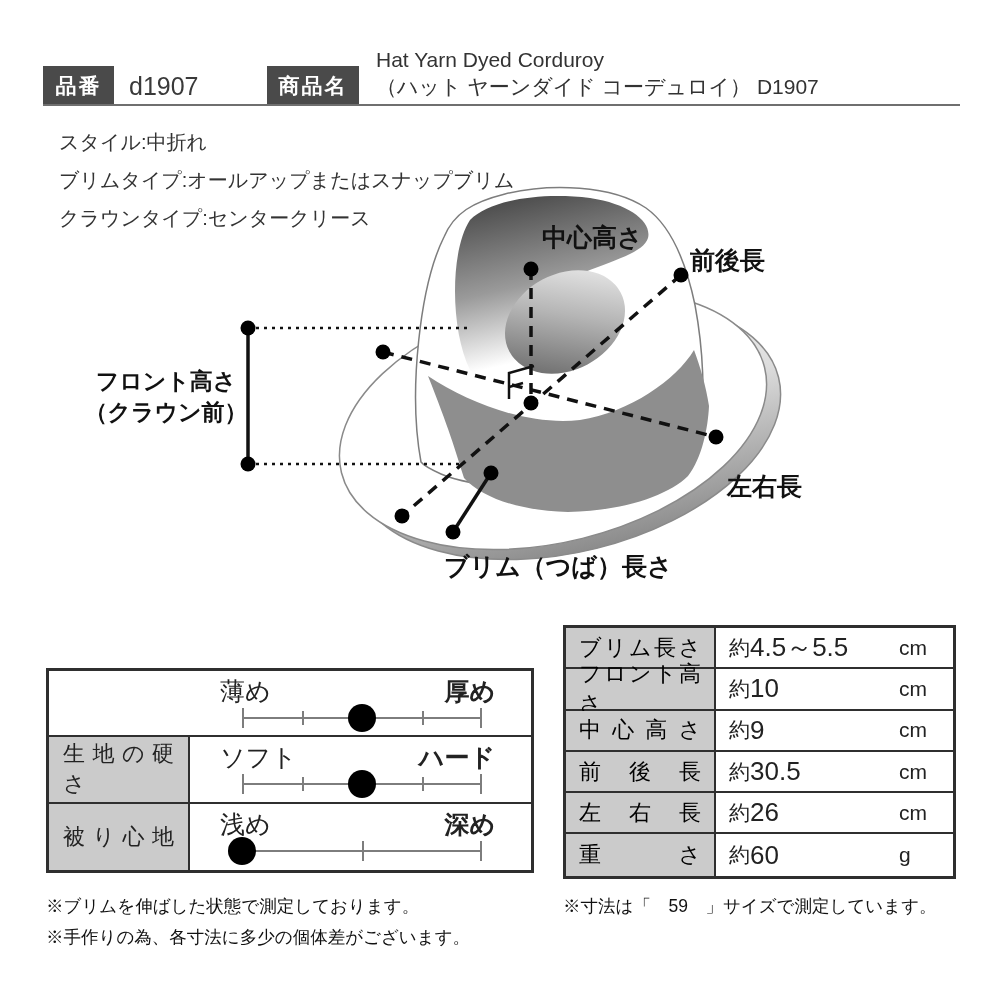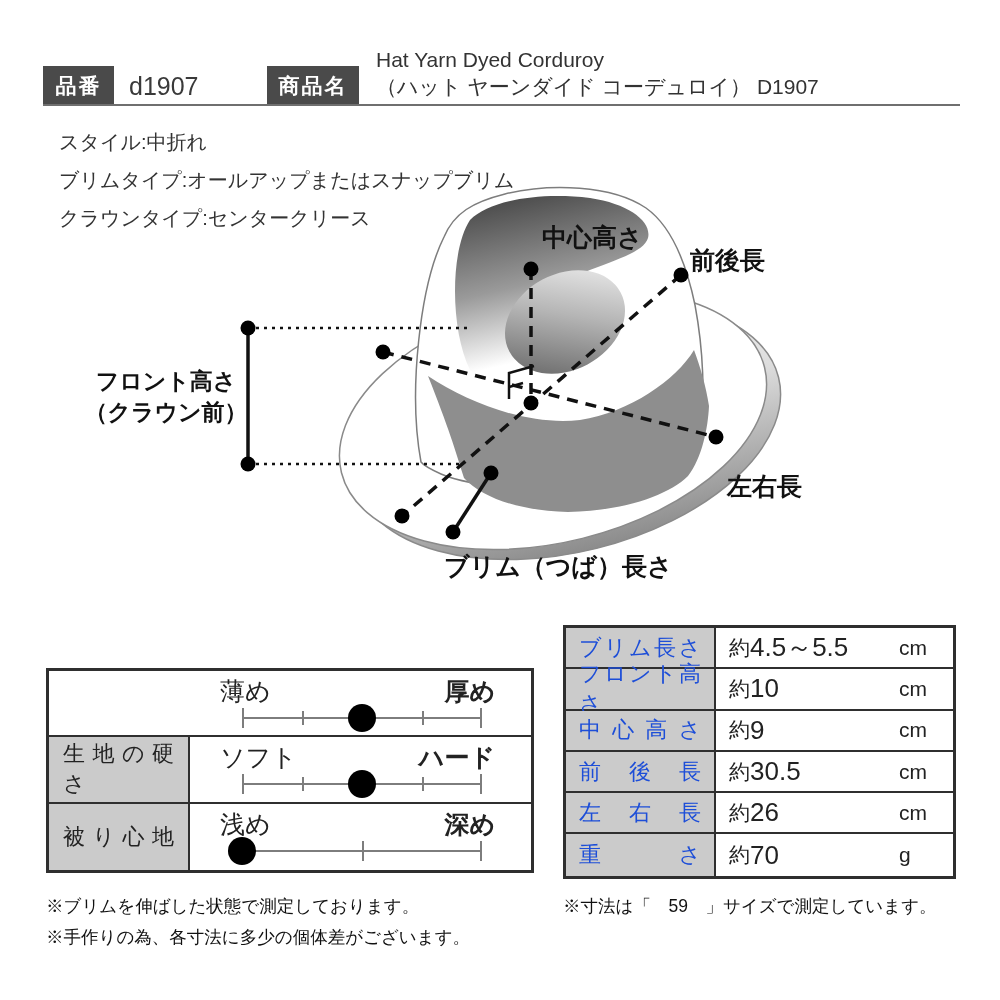--- a/index.html
+++ b/index.html
@@ -66,21 +66,21 @@
   
   .size-table {
     position:absolute; left:563px; top:625px; width:393px; height:254px;
     border:3px solid #2f2f2f;
   }
   .s-row { position:relative; width:100%; height:41.3px; border-bottom:2px solid #2f2f2f;
     display:flex; }
   .s-row:last-child { border-bottom:none; }
   .s-label {
     width:150px; background:#cbcbcb; border-right:2px solid #2f2f2f;
-    font-size:22px; color:#1d4ed8; padding:0 13px; display:flex; align-items:center; flex:none;
+    font-size:22px; color:#000000; padding:0 13px; display:flex; align-items:center; flex:none;
   }
   .s-label span { width:100%; text-align:justify; text-align-last:justify; }
   .s-value { flex:1; display:flex; align-items:center; }
   .s-approx { font-size:21px; margin-left:13px; }
   .s-num { flex:1; text-align:left; font-size:26px; color:#222; }
   .s-unit { width:44px; text-align:left; font-size:21px; margin-right:10px; }
 
   
   .footnote { position:absolute; font-size:17.5px; color:#111; white-space:nowrap; }
   .fn-l1 { left:46px; top:894px; }
@@ -294,21 +294,21 @@
         <span class="s-num">26</span>
         <span class="s-unit">cm</span>
       </div>
     </div>
     <div class="s-row">
       <div class="s-label">
           <span>重さ</span>
         </div>
       <div class="s-value">
         <span class="s-approx">約</span>
-        <span class="s-num">70</span>
+        <span class="s-num">60</span>
         <span class="s-unit">g</span>
       </div>
     </div>
   </div>
 
   <div class="footnote fn-l1">※ブリムを伸ばした状態で測定しております。</div>
   <div class="footnote fn-l2">※手作りの為、各寸法に多少の個体差がございます。</div>
   <div class="footnote fn-r">※寸法は「　59　」サイズで測定しています。</div>
 
 </div>

